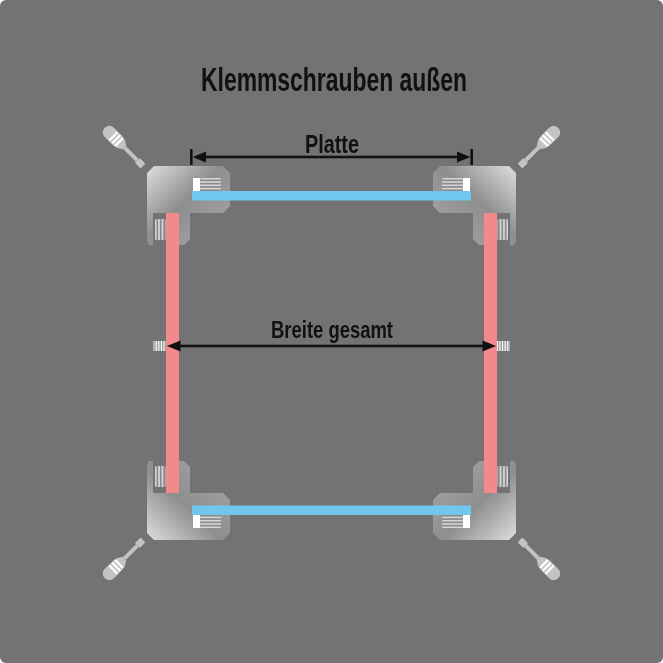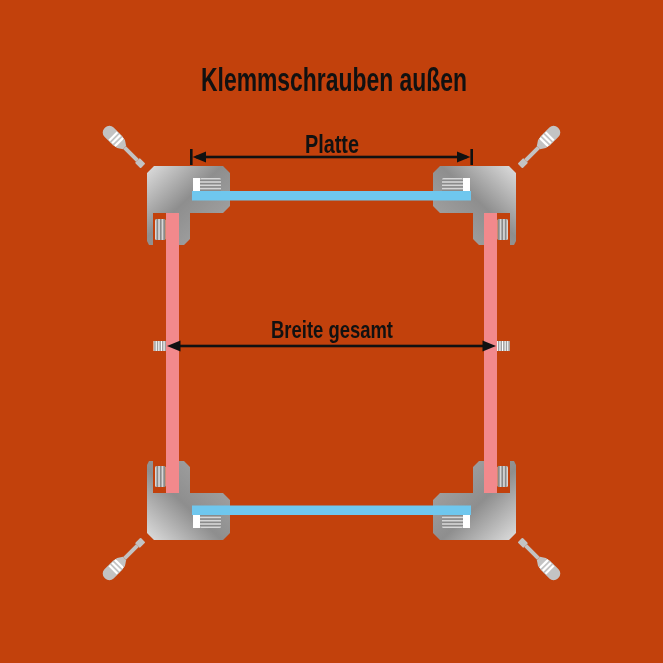--- a/index.html
+++ b/index.html
@@ -1,18 +1,18 @@
 <!DOCTYPE html>
 <html><head>
 <meta charset="utf-8">
 <title>Diagram</title>
 <style>
   html,body{margin:0;padding:0;background:#ffffff;}
-  .stage{position:relative;width:663px;height:663px;background:#c2410c;overflow:hidden;
-         font-family:"Liberation Sans",sans-serif;}
+  .stage{position:relative;width:663px;height:663px;background:#737373;overflow:hidden;
+         font-family:"Liberation Sans",sans-serif;border-radius:6px;}
   svg{position:absolute;left:0;top:0;}
   text{font-family:"Liberation Sans","DejaVu Sans",sans-serif;font-weight:700;fill:#111111;}
   .title-text{font-size:33px;}
   .dim-text{font-size:26px;}
   .dim-text2{font-size:24px;}
 </style>
 </head>
 <body>
 
 <div class="stage">

